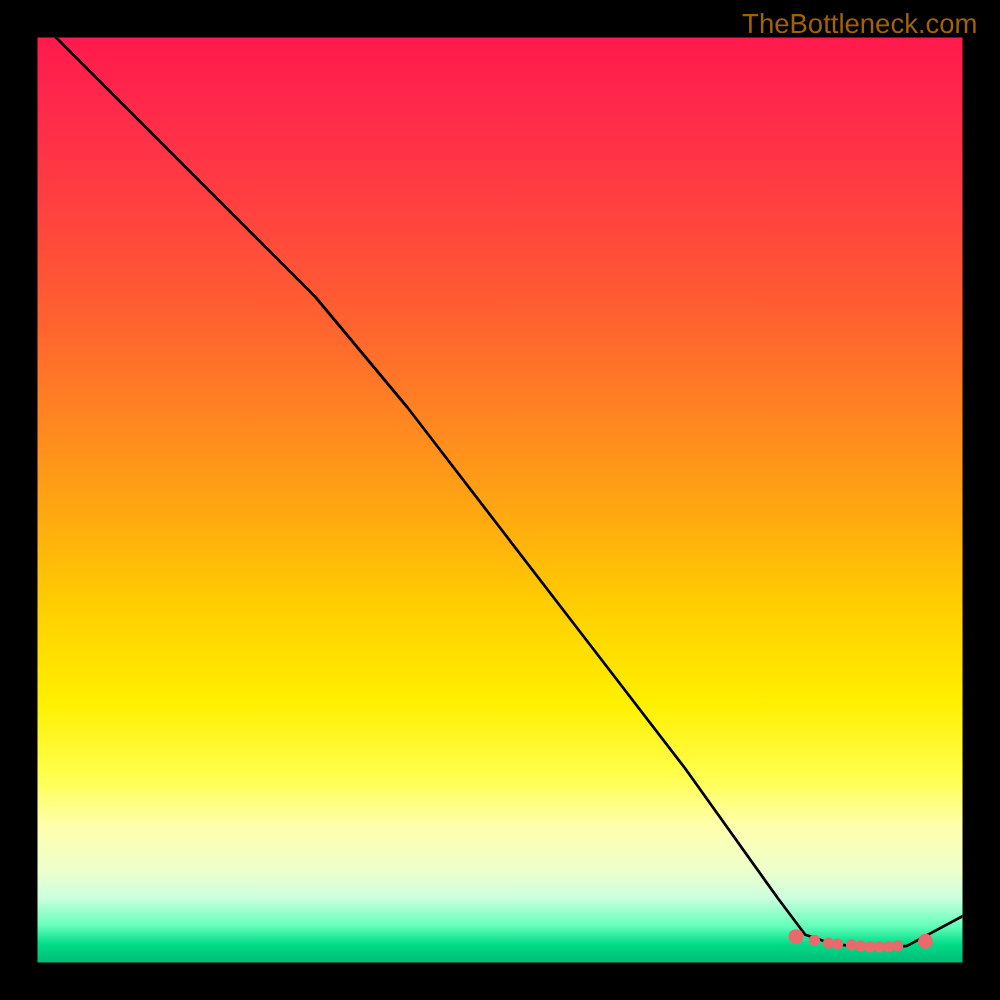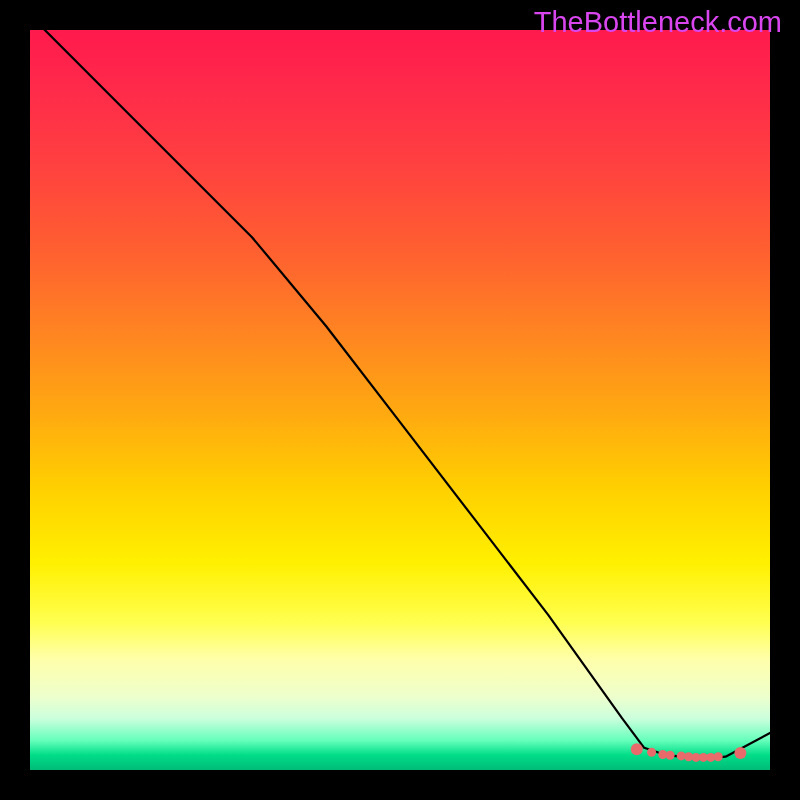--- a/index.html
+++ b/index.html
@@ -8,22 +8,22 @@
     height: 800px;
     background: #000;
     font-family: Arial, sans-serif;
     overflow: hidden;
     position: relative;
   }
   .watermark {
     position: absolute;
     top: 6px;
     right: 18px;
-    color: #d946ef;
-    font-size: 29px;
+    color: #a16207;
+    font-size: 22px;
     font-weight: 400;
     z-index: 10;
   }
   .plot-area {
     position: absolute;
     left: 30px;
     top: 30px;
     width: 740px;
     height: 740px;
     background: linear-gradient(to bottom,

